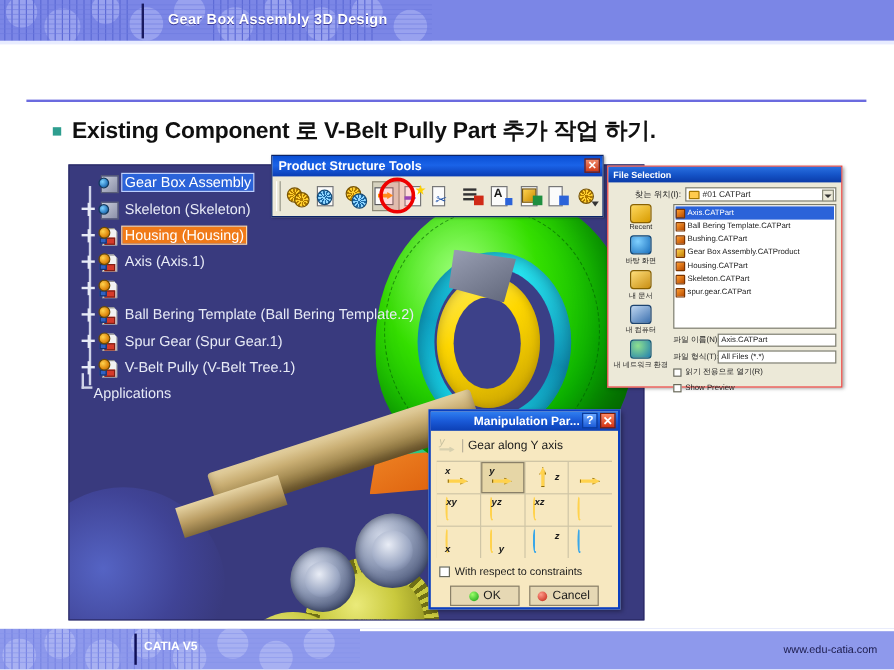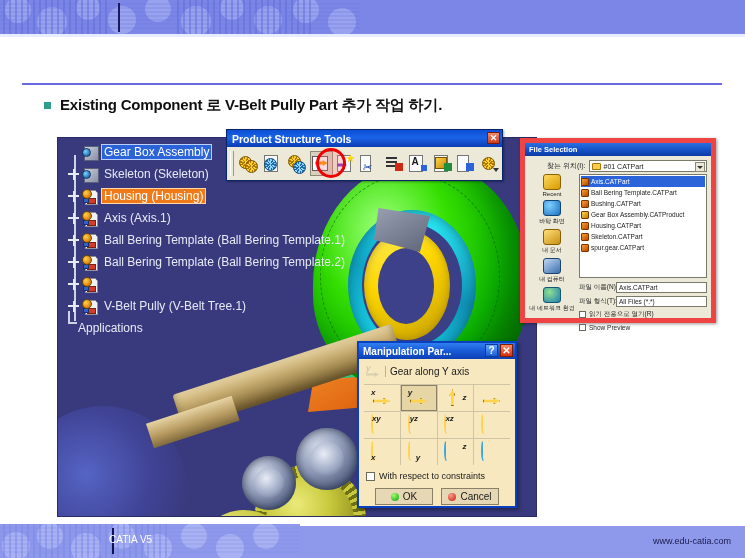--- a/index.html
+++ b/index.html
@@ -49,21 +49,21 @@
 
   
   .bullet-row {
     position: absolute; left: 44px; top: 96px;
     display: flex; align-items: center; gap: 9px;
   }
   .bullet-mark {
     width: 7px; height: 7px; background: #2e9e8f; display: inline-block;
   }
   .bullet-text {
-    font-size: 15px; font-weight: bold; color: #101010;
+    font-size: 19px; font-weight: bold; color: #101010;
     white-space: nowrap; letter-spacing: -0.2px;
   }
 
   
   .viewport {
     position: absolute; left: 57px; top: 137px; width: 480px; height: 380px;
     background: #393a7e;
     border: 1px solid #2a2a66;
     overflow: hidden;
   }
@@ -319,22 +319,22 @@
   .tb-highlight {
     position: absolute; left: 89px; top: 1px; width: 30px; height: 30px;
     border: 3px solid #ee0000; border-radius: 50%;
     background: rgba(255,120,120,.25);
     pointer-events:none;
   }
   .tb-btn.pressed { background:#d6d2bf; border:1px solid #8e8a78; }
 
   
   .fsd {
-    position:absolute; left:520px; top:138px; width:196px; height:185px;
-    background:#ece9d8; border:5px solid #ef4444;
+    position:absolute; left:506px; top:138px; width:196px; height:185px;
+    background:#ece9d8; border:1px solid #ef4444;
     box-shadow: 1px 1px 3px rgba(0,0,0,.4);
     font-size: 7px; color:#222;
   }
   .fsd-title {
     height: 13px; background: linear-gradient(to bottom,#2a6fe0,#1554c8 50%,#0b3ba8);
     color:#fff; font-weight:bold; font-size:7.5px;
     display:flex; align-items:center; padding-left:4px;
   }
   .fsd-body { position:relative; padding:4px; height: 172px; }
   .fsd-lookin { display:flex; align-items:center; gap:3px; margin-left:18px; }
@@ -385,21 +385,21 @@
   .chk { width:7px;height:7px;background:#fff;border:1px solid #6a6a5a; flex:0 0 7px;}
 
   
   .mpd {
     position:absolute; left:357px; top:341px; width:160px; height:167px;
     background:#f7e8c0; border:2px solid #0a3fc0;
     box-shadow: 2px 2px 4px rgba(0,0,0,.4);
   }
   .mpd-title {
     height:16px; background: linear-gradient(to bottom,#2f7ff0,#1a5ad8 48%,#0c3fb4);
-    display:flex; align-items:center; padding-left:4px; position:relative;
+    display:flex; align-items:center; padding-left:4px; position:relative;justify-content:center;
   }
   .mpd-title span { color:#fff; font-size:10px; font-weight:bold; }
   .mpd-btns { position:absolute; right:2px; top:1px; display:flex; gap:2px; }
   .mpd-btn { width:13px;height:13px; font-size:9px; font-weight:bold; color:#fff;
     display:flex;align-items:center;justify-content:center; border:1px solid #0b3b9c; }
   .mpd-help { background: linear-gradient(to bottom,#6aa8ff,#1a5ad8); }
   .mpd-x { background: linear-gradient(to bottom,#ff8b64,#d33112); border-color:#7d1c06; }
   .mpd-dragrow {
     display:flex; align-items:center; gap:4px; padding:4px 5px 2px 5px;
   }
@@ -451,21 +451,21 @@
   .dot.green { background: radial-gradient(circle at 35% 30%,#9cff6a,#0f9c0f); }
   .dot.red { background: radial-gradient(circle at 35% 30%,#ff9a8a,#c02010); }
 
   
   .footer {
     position:absolute; left:0; bottom:0; width:745px; height:34px;
     background:#8e99ec; overflow:hidden;
   }
   .footer-art { position:absolute; left:0; top:0; width:300px; height:34px; overflow:hidden;}
   .footer-div { position:absolute; left:112px; top:4px; width:2px; height:26px; background:#0f0f55;}
-  .footer-label { position:absolute; left:109px; top:10px; font-size:10px; font-weight:normal; color:#fff;}
+  .footer-label { position:absolute; left:120px; top:10px; font-size:10px; font-weight:bold; color:#fff;}
   .footer-url { position:absolute; right:14px; top:12px; font-size:9px; color:#1a1a4a;}
   .footer-top { position:absolute; left:0; top:0; width:745px; height:2px; background:#fff;}
 </style>
 </head>
 <body>
 
 <div id="page">
 
   <div class="banner">
     <svg class="banner-art" viewBox="0 0 360 34" preserveAspectRatio="none">
@@ -484,20 +484,21 @@
       </g>
       <g stroke="#5e6bd6" stroke-width="1">
         <path d="M4 0V34M10 0V34M16 0V34M22 0V34M28 0V34M34 0V34M40 0V34M46 0V34M52 0V34M58 0V34M64 0V34M70 0V34M76 0V34M82 0V34M88 0V34M94 0V34M100 0V34M106 0V34"></path>
         <path d="M178 0V34M184 0V34M190 0V34M196 0V34M202 0V34M208 0V34M214 0V34M220 0V34M226 0V34M232 0V34M238 0V34M244 0V34M250 0V34M256 0V34M262 0V34M268 0V34M274 0V34M280 0V34M286 0V34M292 0V34M298 0V34M304 0V34M310 0V34"></path>
       </g>
       <g stroke="#6d79dd" stroke-width="0.6" opacity=".8">
         <path d="M0 4H360M0 8H360M0 12H360M0 16H360M0 20H360M0 24H360M0 28H360"></path>
       </g>
     </svg>
     <div class="banner-divider"></div>
+    <div class="banner-title">Gear Box Assembly 3D Design</div>
   </div>
   <div class="banner-underline"></div>
 
   <div class="title-rule"></div>
 
   <div class="bullet-row">
     <span class="bullet-mark"></span>
     <span class="bullet-text">Existing Component 로 V-Belt Pully Part 추가 작업 하기.</span>
   </div>
 
@@ -563,38 +564,38 @@
           </span>
         <span class="tree-label">Axis (Axis.1)</span>
       </div>
 
       <div class="tree-row child">
         <span class="plus"></span>
         <span class="ico-part">
             <i class="tag"></i>
             <i class="tag2"></i>
           </span>
-        <span class="tree-label">Ball Bering Template (Ball Bering Template.1)</span>
       </div>
 
       <div class="tree-row child">
         <span class="plus"></span>
         <span class="ico-part">
             <i class="tag"></i>
             <i class="tag2"></i>
           </span>
         <span class="tree-label">Ball Bering Template (Ball Bering Template.2)</span>
       </div>
 
       <div class="tree-row child">
         <span class="plus"></span>
         <span class="ico-part">
             <i class="tag"></i>
             <i class="tag2"></i>
           </span>
+        <span class="tree-label">Spur Gear (Spur Gear.1)</span>
       </div>
 
       <div class="tree-row child">
         <span class="plus"></span>
         <span class="ico-part">
             <i class="tag"></i>
             <i class="tag2"></i>
           </span>
         <span class="tree-label">V-Belt Pully (V-Belt Tree.1)</span>
       </div>

